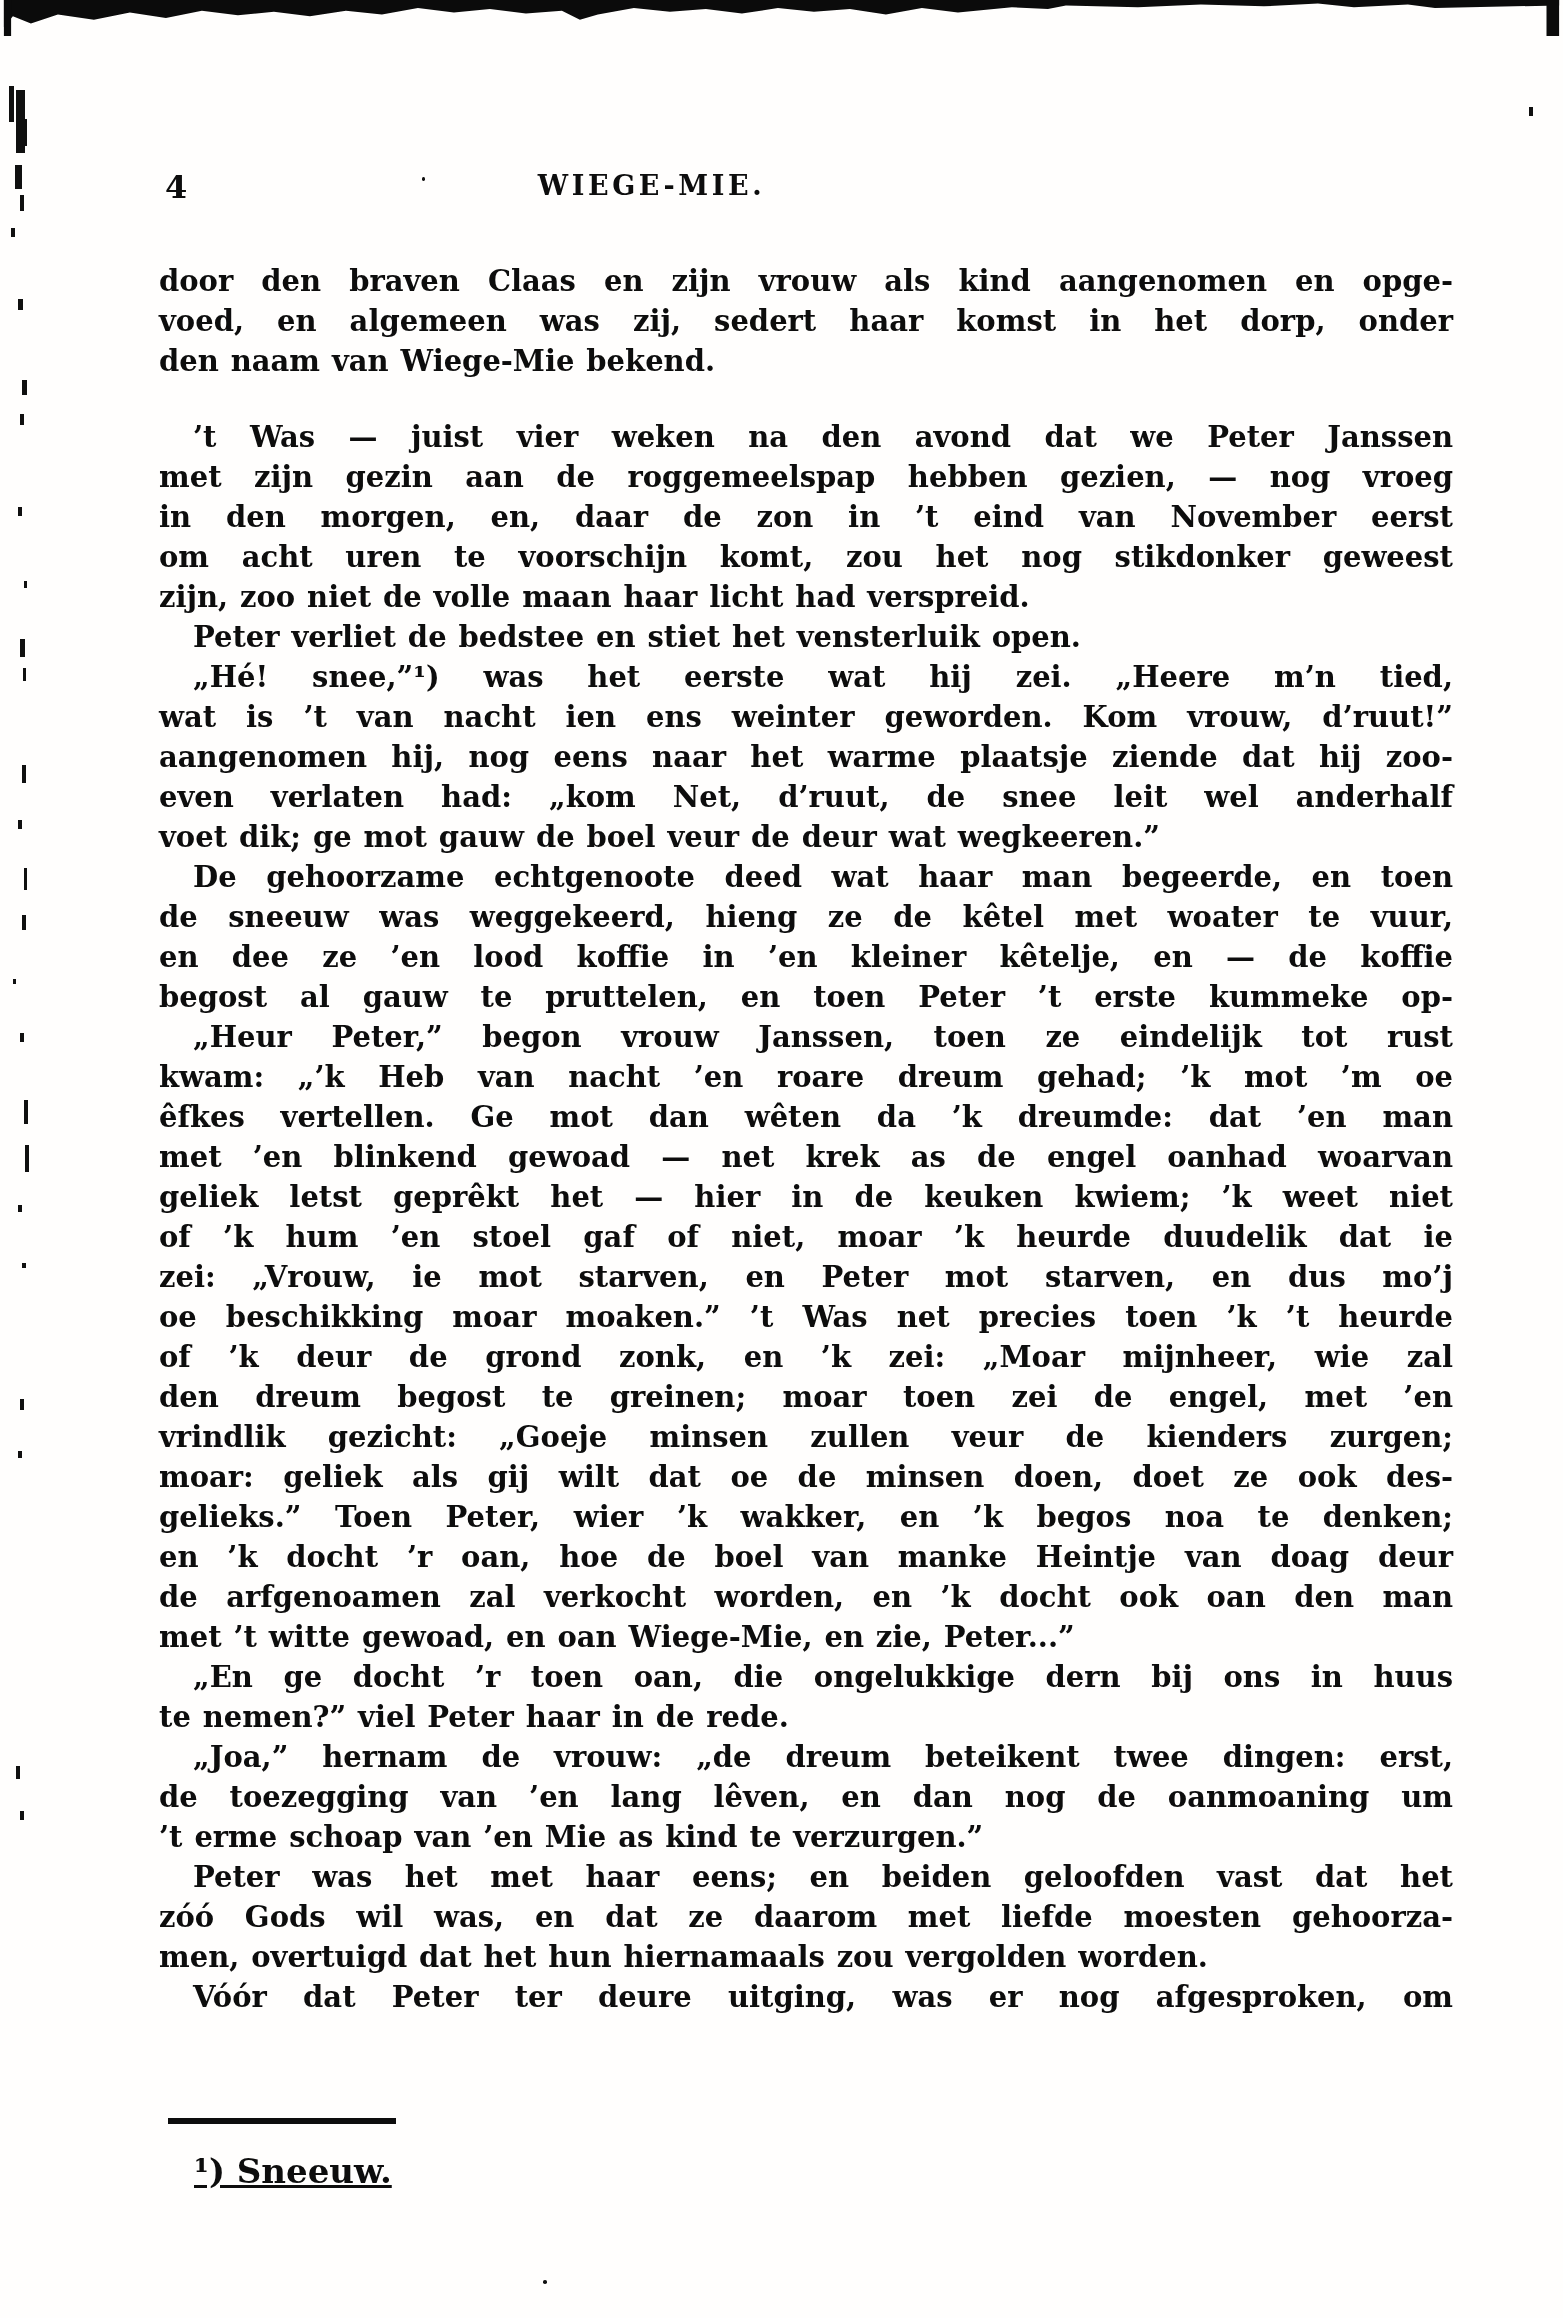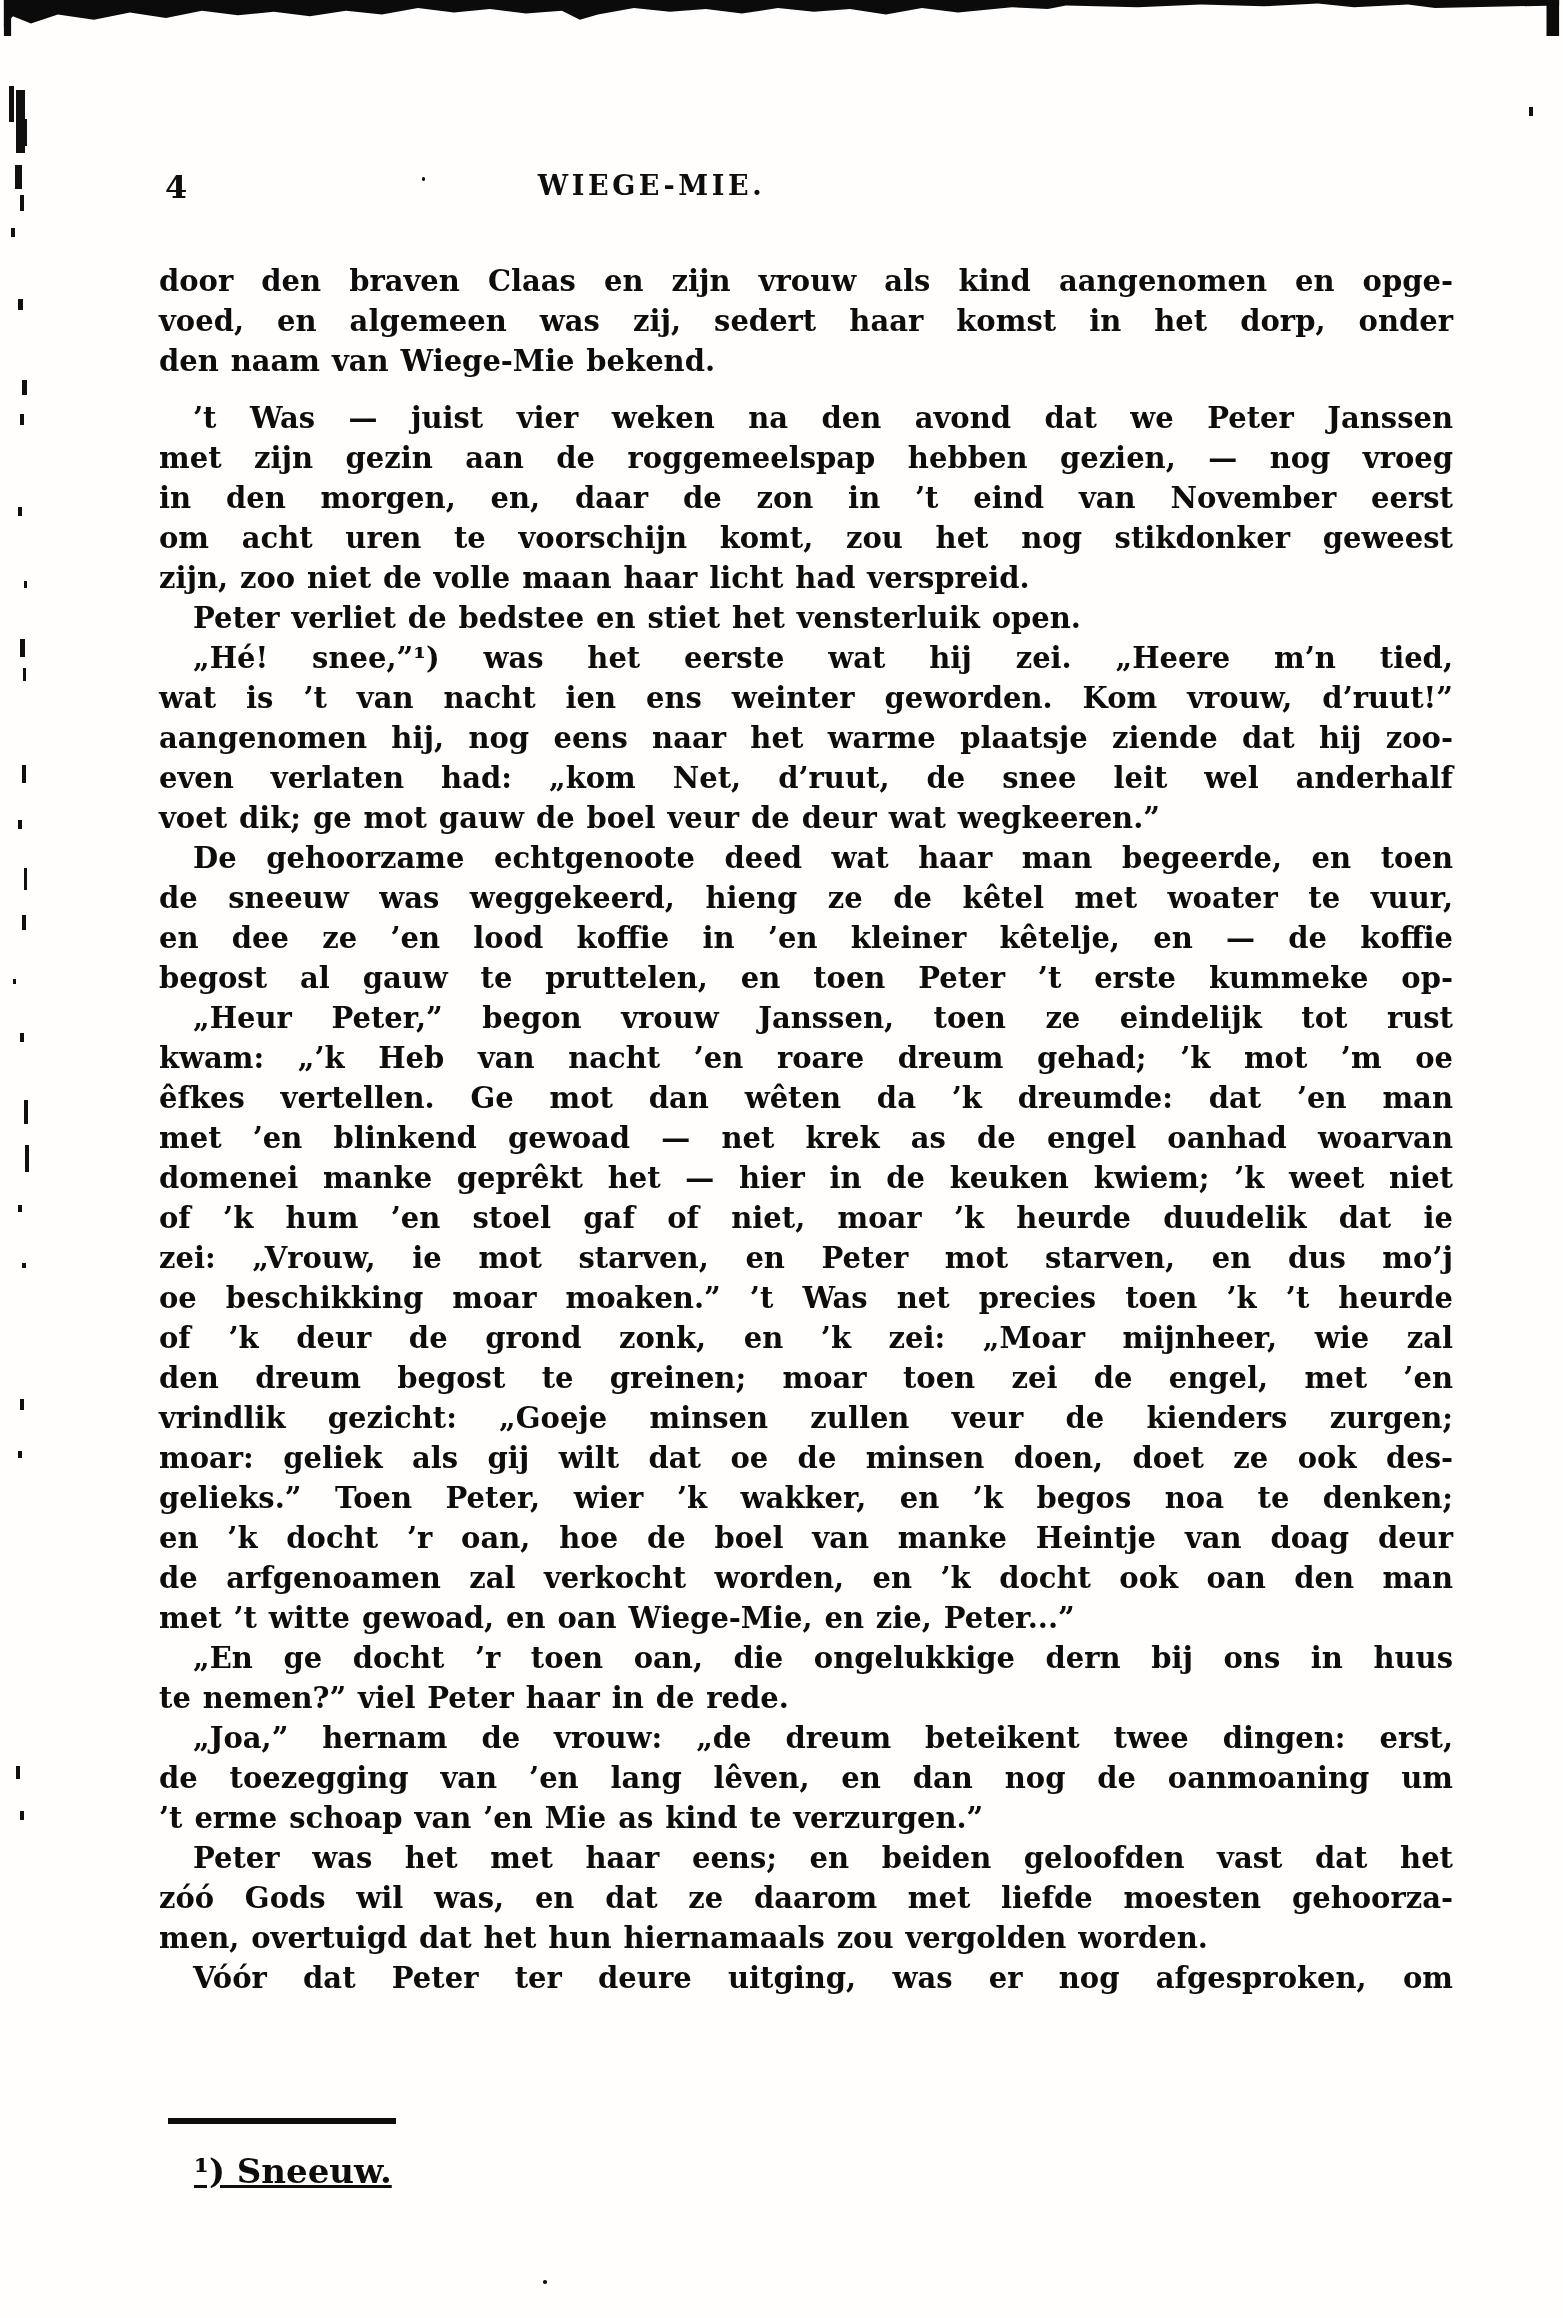--- a/index.html
+++ b/index.html
@@ -20,21 +20,21 @@
     position:absolute;top:170px;left:0;width:1303px;
     text-align:center;font-size:27px;letter-spacing:3.6px;
   }
   
   .body-text{
     position:absolute;top:261px;left:159px;width:1294px;
     font-size:29px;line-height:40px;
     word-spacing:1.8px;
   }
   .para{margin:0;}
-  .para.gap{margin-top:17px;}
+  .para.gap{margin-top:36px;}
   .line{
     width:100%;
     text-align:justify;
     text-align-last:justify;
     white-space:normal;
     height:40px;overflow:visible;
   }
   .line.last{text-align-last:left;}
   .para:not(.noindent) .line:first-child{text-indent:34px;}
   
@@ -93,21 +93,21 @@
         <div class="line">De gehoorzame echtgenoote deed wat haar man begeerde, en toen</div>
         <div class="line">de sneeuw was weggekeerd, hieng ze de kêtel met woater te vuur,</div>
         <div class="line">en dee ze ’en lood koffie in ’en kleiner kêtelje, en — de koffie</div>
         <div class="line">begost al gauw te pruttelen, en toen Peter ’t erste kummeke op-</div>
       </div>
       <div class="para">
         <div class="line">„Heur Peter,” begon vrouw Janssen, toen ze eindelijk tot rust</div>
         <div class="line">kwam: „’k Heb van nacht ’en roare dreum gehad; ’k mot ’m oe</div>
         <div class="line">êfkes vertellen. Ge mot dan wêten da ’k dreumde: dat ’en man</div>
         <div class="line">met ’en blinkend gewoad — net krek as de engel oanhad woarvan</div>
-        <div class="line">domenei manke geprêkt het — hier in de keuken kwiem; ’k weet niet</div>
+        <div class="line">geliek letst geprêkt het — hier in de keuken kwiem; ’k weet niet</div>
         <div class="line">of ’k hum ’en stoel gaf of niet, moar ’k heurde duudelik dat ie</div>
         <div class="line">zei: „Vrouw, ie mot starven, en Peter mot starven, en dus mo’j</div>
         <div class="line">oe beschikking moar moaken.” ’t Was net precies toen ’k ’t heurde</div>
         <div class="line">of ’k deur de grond zonk, en ’k zei: „Moar mijnheer, wie zal</div>
         <div class="line">den dreum begost te greinen; moar toen zei de engel, met ’en</div>
         <div class="line">vrindlik gezicht: „Goeje minsen zullen veur de kienders zurgen;</div>
         <div class="line">moar: geliek als gij wilt dat oe de minsen doen, doet ze ook des-</div>
         <div class="line">gelieks.” Toen Peter, wier ’k wakker, en ’k begos noa te denken;</div>
         <div class="line">en ’k docht ’r oan, hoe de boel van manke Heintje van doag deur</div>
         <div class="line">de arfgenoamen zal verkocht worden, en ’k docht ook oan den man</div>

